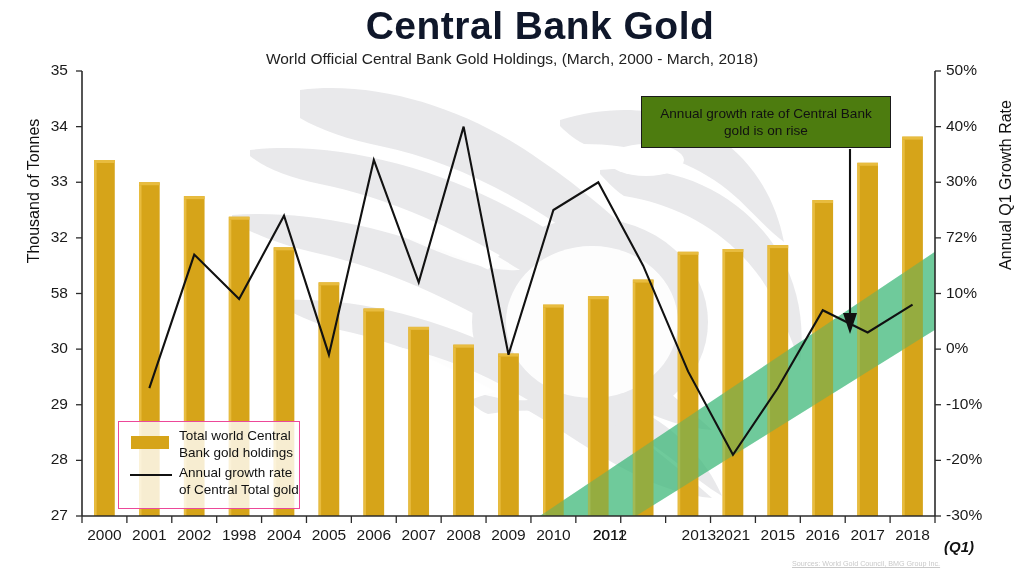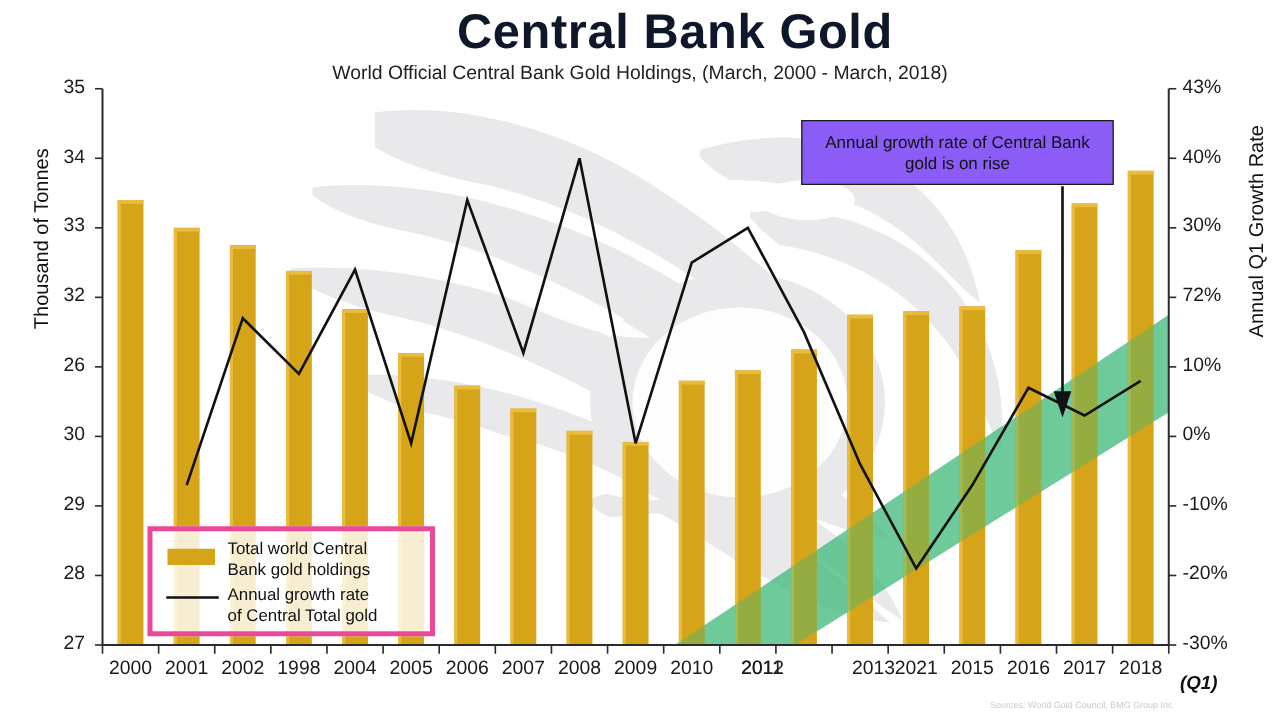--- a/index.html
+++ b/index.html
@@ -44,39 +44,39 @@
   .ytick-l{text-align:right;width:40px;}
   .ytick-r{text-align:left;width:52px;}
   .xtick{text-align:center;width:56px;}
   .q1-note{
     position:absolute;font-size:15px;font-style:italic;font-weight:bold;color:#111;
   }
   .source{
     position:absolute;font-size:7.2px;color:#c9c9c9;white-space:nowrap;
   }
   .legend-box{
-    position:absolute;left:118px;top:421px;width:230px;height:88px;
+    position:absolute;left:118px;top:421px;width:182px;height:88px;
     background:rgba(255,255,255,0.80);
-    border:4px solid #ec4899;
+    border:1px solid #ec4899;
     box-sizing:border-box;
   }
   .legend-swatch-bar{
     position:absolute;left:12px;top:14px;width:38px;height:13px;
     background:#d6a419;
   }
   .legend-swatch-line{
     position:absolute;left:11px;top:52px;width:42px;height:0;
     border-top:2px solid #111;
   }
   .legend-text{
     position:absolute;font-size:13.5px;color:#111;line-height:16.5px;
   }
   .callout{
     position:absolute;left:641px;top:96px;width:250px;height:52px;
-    background:#8b5cf6;border:1.6px solid #1a1a1a;box-sizing:border-box;
+    background:#4d7c0f;border:1.6px solid #1a1a1a;box-sizing:border-box;
     display:flex;align-items:center;justify-content:flex-start;
     text-align:center;
   }
   .callout-text{font-size:13.6px;color:#111;line-height:17px;padding:0 7px;}
 </style>
 </head>
 <body>
 
 <div id="chart-root">
 
@@ -254,28 +254,28 @@
       <line x1="850" y1="149" x2="850" y2="320" stroke="#111111" stroke-width="2.1"></line>
       <polygon points="850,334 843,313 857,313" fill="#111111"></polygon>
     </g>
   </svg>
 
   <div id="ytick-left-labels">
       <div class="tick-label ytick-l" style="left: 28px; top: 61px;">35</div>
       <div class="tick-label ytick-l" style="left: 28px; top: 116.625px;">34</div>
       <div class="tick-label ytick-l" style="left: 28px; top: 172.25px;">33</div>
       <div class="tick-label ytick-l" style="left: 28px; top: 227.875px;">32</div>
-      <div class="tick-label ytick-l" style="left: 28px; top: 283.5px;">26</div>
+      <div class="tick-label ytick-l" style="left: 28px; top: 283.5px;">58</div>
       <div class="tick-label ytick-l" style="left: 28px; top: 339.125px;">30</div>
       <div class="tick-label ytick-l" style="left: 28px; top: 394.75px;">29</div>
       <div class="tick-label ytick-l" style="left: 28px; top: 450.375px;">28</div>
       <div class="tick-label ytick-l" style="left: 28px; top: 506px;">27</div>
     </div>
   <div id="ytick-right-labels">
-      <div class="tick-label ytick-r" style="left: 946px; top: 61px;">43%</div>
+      <div class="tick-label ytick-r" style="left: 946px; top: 61px;">50%</div>
       <div class="tick-label ytick-r" style="left: 946px; top: 116.625px;">40%</div>
       <div class="tick-label ytick-r" style="left: 946px; top: 172.25px;">30%</div>
       <div class="tick-label ytick-r" style="left: 946px; top: 227.875px;">72%</div>
       <div class="tick-label ytick-r" style="left: 946px; top: 283.5px;">10%</div>
       <div class="tick-label ytick-r" style="left: 946px; top: 339.125px;">0%</div>
       <div class="tick-label ytick-r" style="left: 946px; top: 394.75px;">-10%</div>
       <div class="tick-label ytick-r" style="left: 946px; top: 450.375px;">-20%</div>
       <div class="tick-label ytick-r" style="left: 946px; top: 506px;">-30%</div>
     </div>
   <div id="xtick-labels">
@@ -312,15 +312,15 @@
     <div class="legend-text" style="left:60px;top:43px;width:134px;">
       <span>Annual growth rate</span><br>
       <span>of Central Total gold</span>
     </div>
   </div>
 
   <div class="callout">
     <div class="callout-text">Annual growth rate of Central Bank gold is on rise</div>
   </div>
 
-  <div class="source" style="left:792px;top:559px;">Sources: World Gold Council, BMG Group Inc.</div>
+  <div class="source" style="left:792px;top:559px;text-decoration:underline;">Sources: World Gold Council, BMG Group Inc.</div>
 
 </div>
 
 </body></html>

